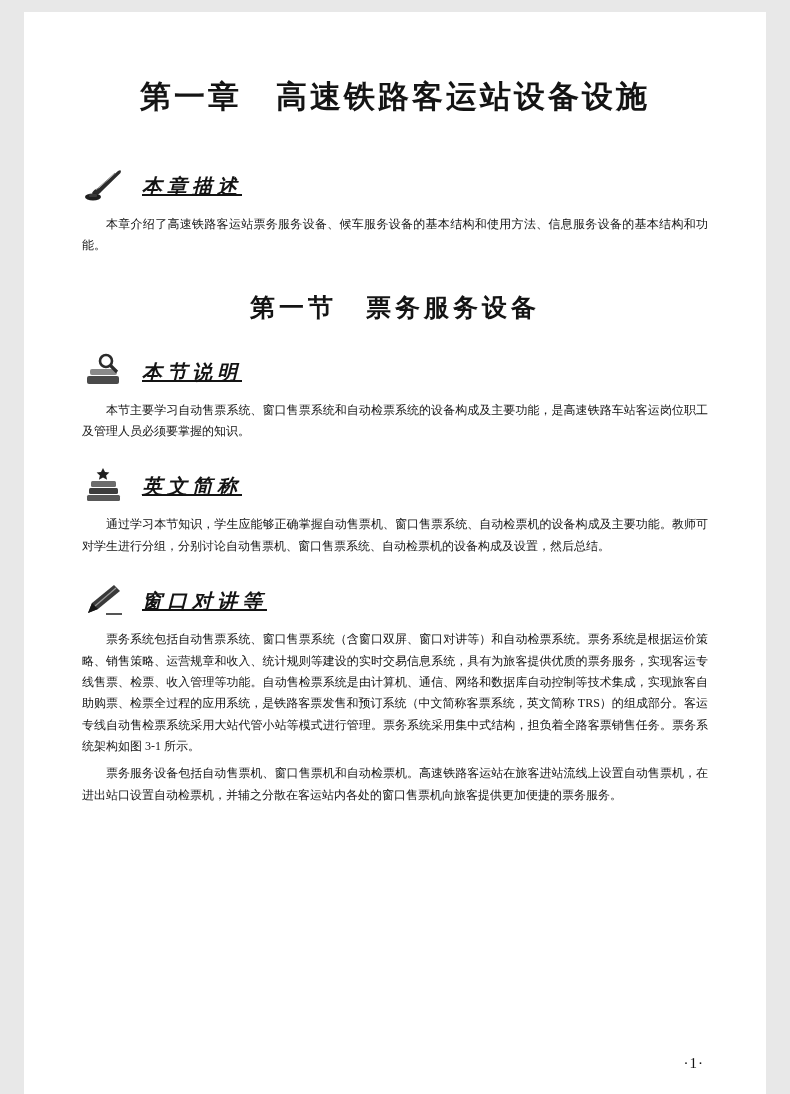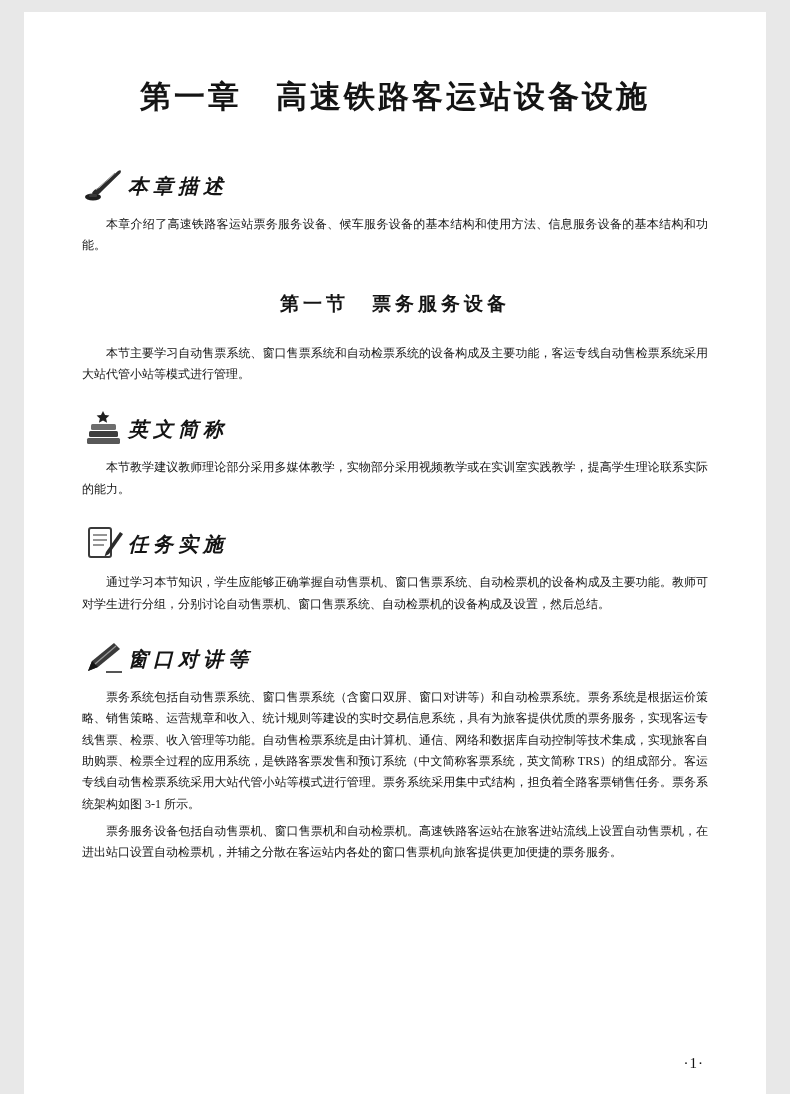--- a/index.html
+++ b/index.html
@@ -19,23 +19,24 @@
     text-align: center;
     font-family: "Liberation Sans", "DejaVu Sans", sans-serif;
     font-weight: 800;
     font-size: 31px;
     letter-spacing: 3px;
     margin: 22px 0 46px 0;
   }
   .sub-head {
     display: flex;
     align-items: flex-end;
-    gap: 2px;
+    gap: 16px;
     margin: 22px 0 10px 0;
     height: 40px;
+    text-decoration: underline;
   }
   .sub-head .icon {
     width: 44px;
     height: 38px;
     flex: 0 0 auto;
     display: inline-block;
   }
   .sub-head .label {
     font-family: "Liberation Serif", serif;
     font-style: italic;
@@ -48,21 +49,21 @@
     font-size: 12px;
     line-height: 1.78;
     text-align: justify;
     text-indent: 2em;
     margin: 2px 0 6px 0;
   }
   .section-title {
     text-align: center;
     font-family: "Liberation Sans", "DejaVu Sans", sans-serif;
     font-weight: bold;
-    font-size: 19px;
+    font-size: 25px;
     letter-spacing: 4px;
     margin: 34px 0 26px 0;
   }
   .page-number {
     position: absolute;
     right: 62px;
     bottom: 34px;
     font-size: 15px;
     letter-spacing: 1px;
   }
@@ -82,47 +83,45 @@
         <ellipse cx="11" cy="31" rx="8" ry="3.4" fill="#1e1e1e"></ellipse>
         <rect x="7" y="28" width="8" height="3" rx="1" fill="#3a3a3a"></rect>
       </svg>
     </span>
     <span class="label">本章描述</span>
   </div>
   <p class="para">本章介绍了高速铁路客运站票务服务设备、候车服务设备的基本结构和使用方法、信息服务设备的基本结构和功能。</p>
 
   <h2 class="section-title">第一节　票务服务设备</h2>
 
-  <p class="para">本节主要学习自动售票系统、窗口售票系统和自动检票系统的设备构成及主要功能，客运专线自动售检票系统采用大站代管小站等模式进行管理。</p>
+  <div class="sub-head">
+    <span class="icon">
+      <svg viewBox="0 0 44 38" width="44" height="38">
+        <rect x="5" y="24" width="32" height="8" rx="2" fill="#4a4a4a"></rect>
+        <rect x="8" y="17" width="27" height="6" rx="2" fill="#8a8a8a"></rect>
+        <circle cx="24" cy="9" r="6" fill="none" stroke="#2b2b2b" stroke-width="2.6"></circle>
+        <line x1="28.5" y1="13.5" x2="35" y2="20" stroke="#2b2b2b" stroke-width="3.2"></line>
+      </svg>
+    </span>
+    <span class="label">本节说明</span>
+  </div>
+  <p class="para">本节主要学习自动售票系统、窗口售票系统和自动检票系统的设备构成及主要功能，是高速铁路车站客运岗位职工及管理人员必须要掌握的知识。</p>
 
   <div class="sub-head">
     <span class="icon">
       <svg viewBox="0 0 44 38" width="44" height="38">
         <path d="M21 2 l2 4 4.4 .4 -3.3 3 1 4.3 -4.1-2.3 -4.1 2.3 1-4.3 -3.3-3 4.4-.4 z" fill="#1f1f1f"></path>
         <rect x="9" y="15" width="25" height="6" rx="1.5" fill="#6d6d6d"></rect>
         <rect x="7" y="22" width="29" height="6" rx="1.5" fill="#3d3d3d"></rect>
         <rect x="5" y="29" width="33" height="6" rx="1.5" fill="#585858"></rect>
       </svg>
     </span>
     <span class="label">英文简称</span>
   </div>
-  <p class="para">本节教学建议教师理论部分采用多媒体教学，实物部分采用视频教学或在实训室实践教学，提高学生理论联系实际的能力。</p>
 
-  <div class="sub-head">
-    <span class="icon">
-      <svg viewBox="0 0 44 38" width="44" height="38">
-        <rect x="7" y="4" width="22" height="29" rx="2" fill="#ffffff" stroke="#3a3a3a" stroke-width="2"></rect>
-        <line x1="11" y1="11" x2="25" y2="11" stroke="#7a7a7a" stroke-width="1.6"></line>
-        <line x1="11" y1="16" x2="25" y2="16" stroke="#7a7a7a" stroke-width="1.6"></line>
-        <line x1="11" y1="21" x2="22" y2="21" stroke="#7a7a7a" stroke-width="1.6"></line>
-        <path d="M24 28 L38 8 l3 2 -14 20 -4.5 2.5 z" fill="#2b2b2b"></path>
-      </svg>
-    </span>
-    <span class="label">任务实施</span>
-  </div>
   <p class="para">通过学习本节知识，学生应能够正确掌握自动售票机、窗口售票系统、自动检票机的设备构成及主要功能。教师可对学生进行分组，分别讨论自动售票机、窗口售票系统、自动检票机的设备构成及设置，然后总结。</p>
 
   <div class="sub-head">
     <span class="icon">
       <svg viewBox="0 0 44 38" width="44" height="38">
         <path d="M6 32 L10 22 32 4 38 10 16 28 z" fill="#3a3a3a"></path>
         <path d="M6 32 L10 22 16 28 z" fill="#151515"></path>
         <line x1="13" y1="25" x2="34" y2="7" stroke="#9a9a9a" stroke-width="1.2"></line>
         <line x1="24" y1="33" x2="40" y2="33" stroke="#555" stroke-width="2"></line>
       </svg>

